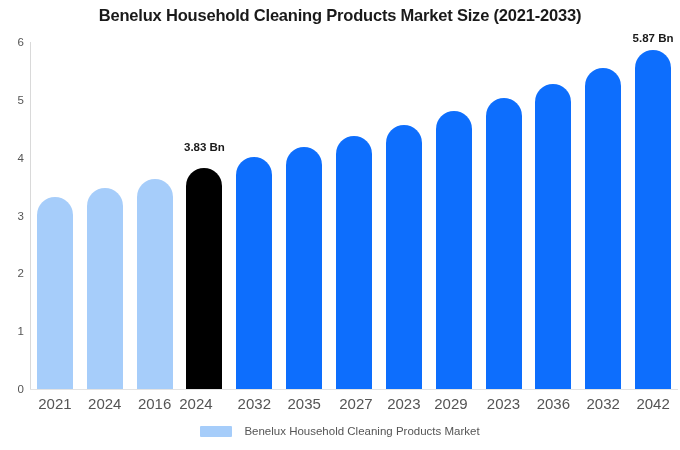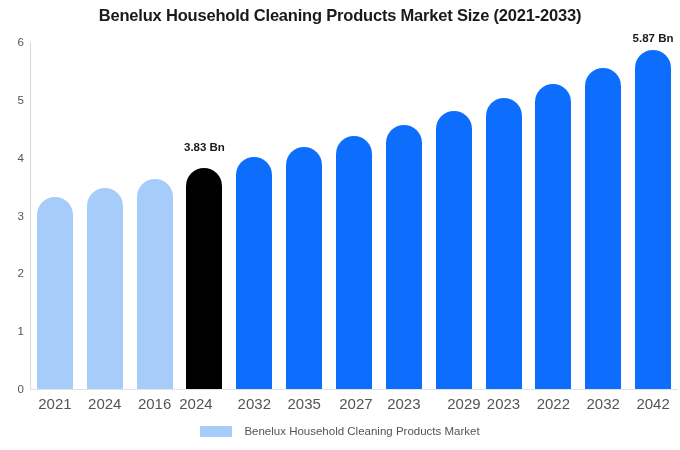--- a/index.html
+++ b/index.html
@@ -204,23 +204,23 @@
 
   <div class="xticks" id="xticks">
       <div class="xtick" style="left: 0px; width: 49.8462px;">2021</div>
       <div class="xtick" style="left: 49.8462px; width: 49.8462px;">2024</div>
       <div class="xtick" style="left: 99.6923px; width: 49.8462px;">2016</div>
       <div class="xtick" style="left: 141px; width: 49.8462px;">2024</div>
       <div class="xtick" style="left: 199.385px; width: 49.8462px;">2032</div>
       <div class="xtick" style="left: 249.231px; width: 49.8462px;">2035</div>
       <div class="xtick" style="left: 301px; width: 49.8462px;">2027</div>
       <div class="xtick" style="left: 348.923px; width: 49.8462px;">2023</div>
-      <div class="xtick" style="left: 409px; width: 49.8462px;">2029</div>
+      <div class="xtick" style="left: 396px; width: 49.8462px;">2029</div>
       <div class="xtick" style="left: 448.615px; width: 49.8462px;">2023</div>
-      <div class="xtick" style="left: 498.462px; width: 49.8462px;">2022</div>
+      <div class="xtick" style="left: 498.462px; width: 49.8462px;">2036</div>
       <div class="xtick" style="left: 548.308px; width: 49.8462px;">2032</div>
       <div class="xtick" style="left: 598.154px; width: 49.8462px;">2042</div>
     </div>
 
   <div class="legend">
     <span class="legend-swatch"></span>
     <span class="legend-label">Benelux Household Cleaning Products Market</span>
   </div>
 
 </div>

